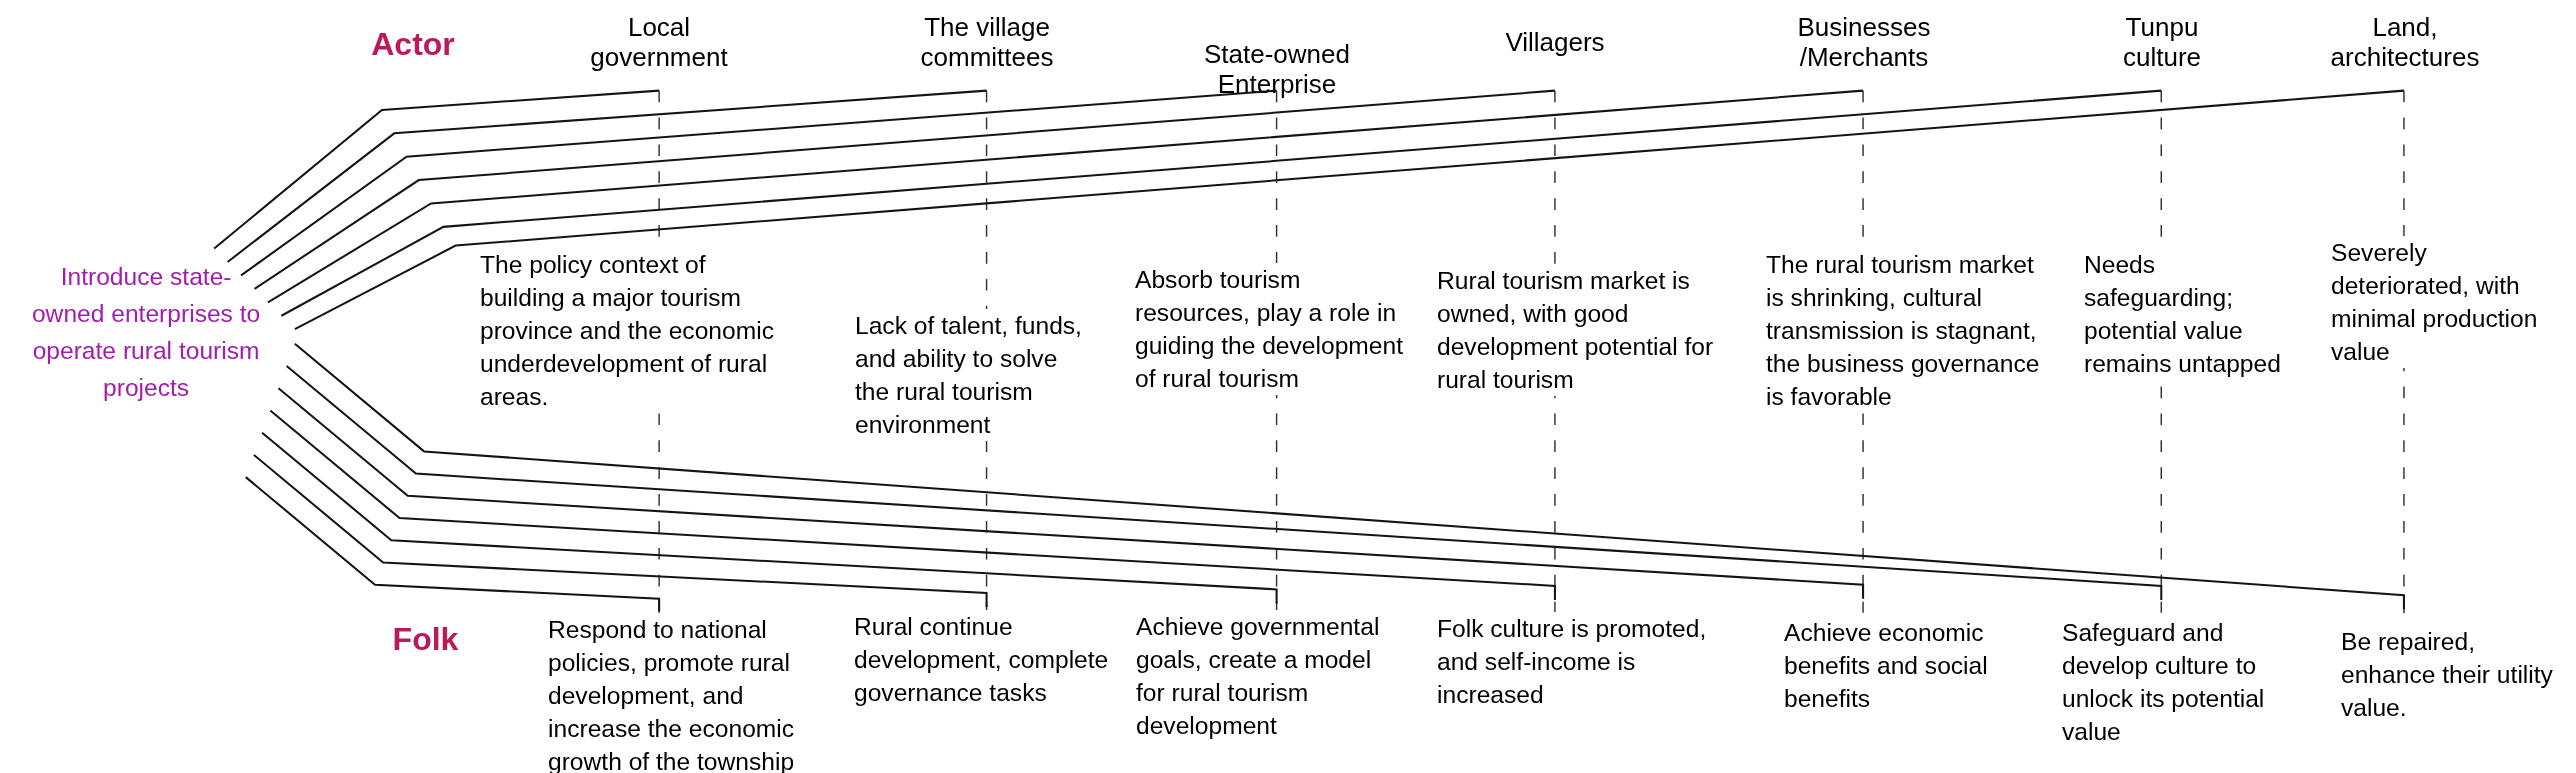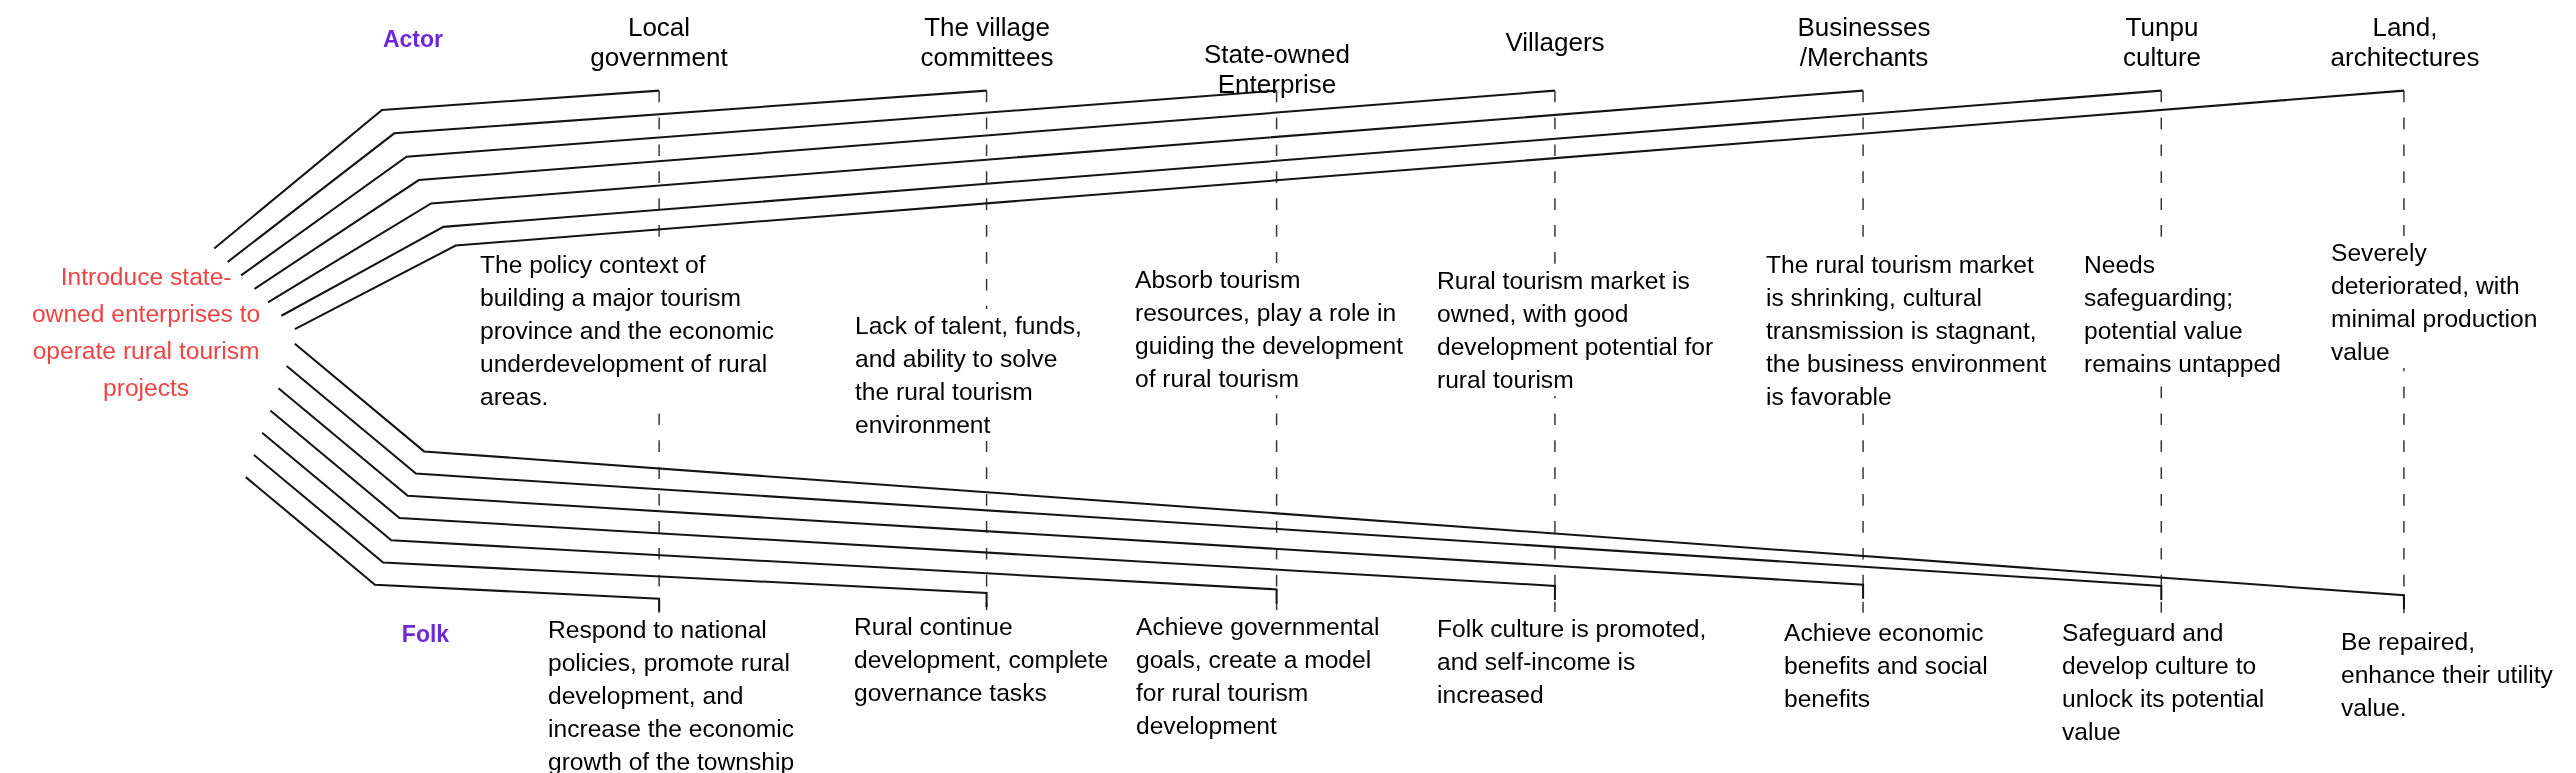--- a/index.html
+++ b/index.html
@@ -10,24 +10,24 @@
   }
   .abs{position:absolute;}
   .txt{
     font-size:24.6px;line-height:33px;white-space:pre-line;
     background:#ffffff;color:#000;
   }
   .hdr{
     font-size:26px;line-height:30px;text-align:center;white-space:pre-line;color:#000;
   }
   .biglabel{
-    font-size:23px;font-weight:bold;text-align:center;color:#6d28d9;
+    font-size:32px;font-weight:bold;text-align:center;color:#be185d;
   }
   .oppdesc{
-    font-size:24.6px;line-height:37px;text-align:center;white-space:pre-line;color:#ef4444;
+    font-size:24.6px;line-height:37px;text-align:center;white-space:pre-line;color:#a21caf;
   }
   svg{position:absolute;left:0;top:0;}
   .fanline{fill:none;stroke:#141414;stroke-width:3.5;}
   .dashline{stroke:#333;stroke-width:2.5;stroke-dasharray:20 26;}
 </style>
 </head>
 <body>
 
 <svg width="2576" height="773" viewBox="0 0 4403 1322">
   <g>
@@ -96,21 +96,21 @@
 resources, play a role in
 guiding the development
 of rural tourism</div>
 <div class="abs txt" style="left:1437px;top:264px;width:351px;">Rural tourism market is
 owned, with good
 development potential for
 rural tourism</div>
 <div class="abs txt" style="left:1766px;top:248px;width:363px;">The rural tourism market
 is shrinking, cultural
 transmission is stagnant,
-the business environment
+the business governance
 is favorable</div>
 <div class="abs txt" style="left:2084px;top:248px;width:281px;">Needs
 safeguarding;
 potential value
 remains untapped</div>
 <div class="abs txt" style="left:2331px;top:236px;width:245px;">Severely
 deteriorated, with
 minimal production
 value</div>
 

